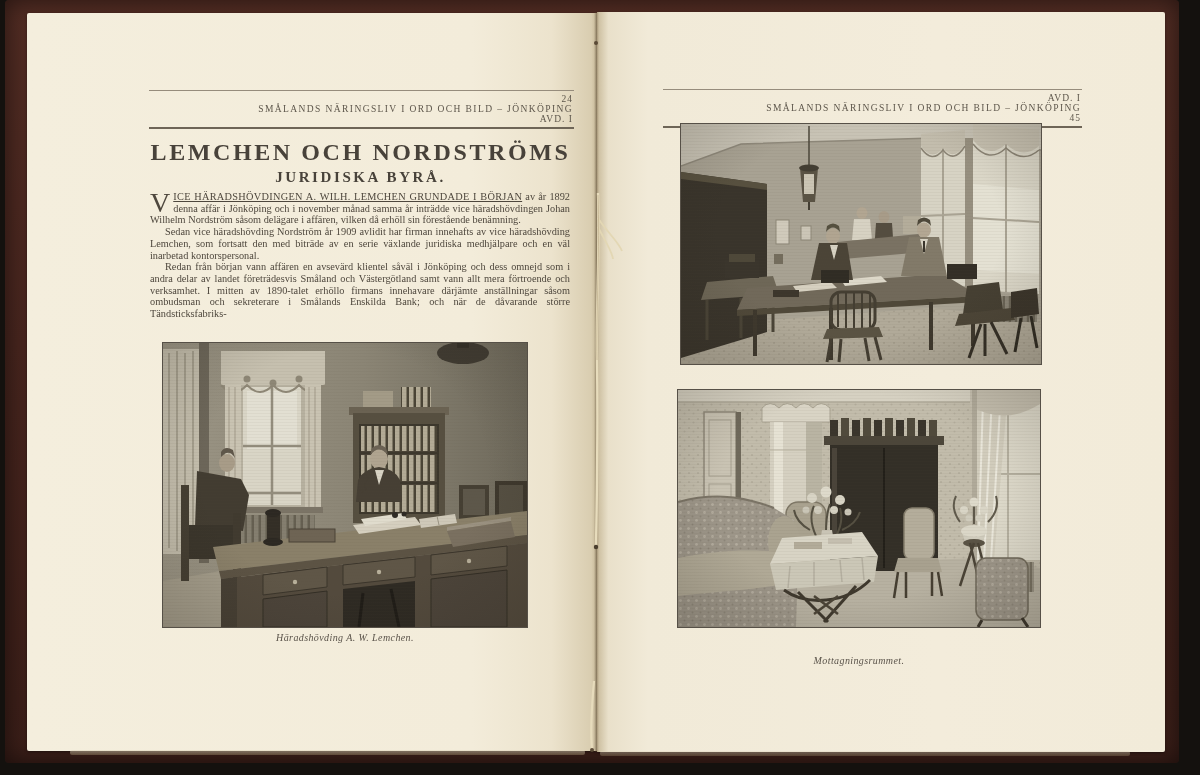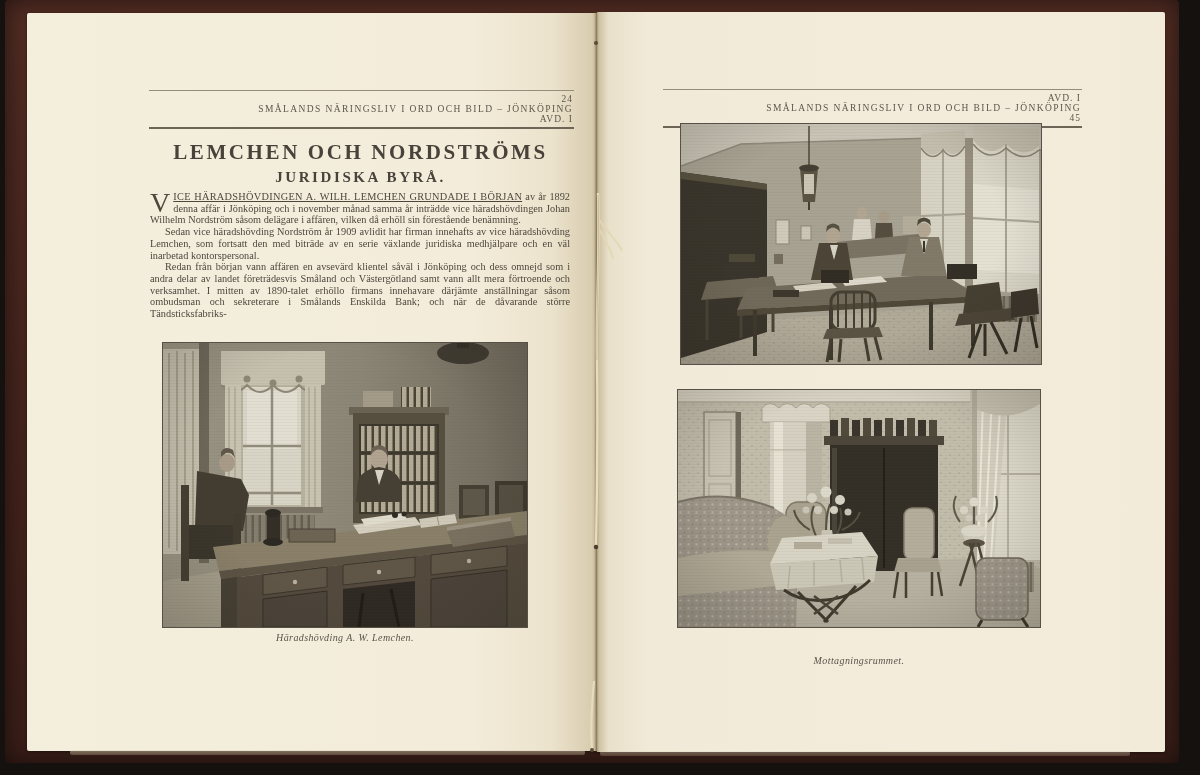--- a/index.html
+++ b/index.html
@@ -24,21 +24,21 @@
   
   .running-head{position:absolute;display:flex;justify-content:space-between;align-items:flex-end;
     border-top:1.5px solid #968c7c;border-bottom:2.5px solid #6e6557;
     padding:3px 1px 3px;font-size:9.5px;letter-spacing:1px;color:#5d564b;flex-direction:column;}
   .running-head .mid{letter-spacing:1.4px;}
   .rh-left{left:149px;top:90px;width:423px;}
   .rh-right{left:663px;top:89px;width:417px;}
   
   .article-title{position:absolute;left:149px;top:141px;width:423px;text-align:center;
     color:#48423a;font-weight:700;}
-  .article-title .l1{font-size:21px;letter-spacing:2.6px;line-height:22px;}
+  .article-title .l1{font-size:24px;letter-spacing:2.6px;line-height:22px;}
   .article-title .l2{font-size:15px;letter-spacing:2.6px;line-height:22px;margin-top:3px;}
   .body-text{position:absolute;left:150px;top:191px;width:420px;font-size:10.3px;
     line-height:11.7px;text-align:justify;color:#4e473d;}
   .body-text p{margin:0;}
   .body-text p.ind{text-indent:15px;}
   .dropcap{float:left;font-size:28px;line-height:22px;padding:1px 3px 0 0;font-weight:400;}
   .lead{letter-spacing:.3px;text-decoration:underline;}
   
   .photo{position:absolute;box-shadow:0 0 0 1px #565047;}
   .photo svg{display:block;}

